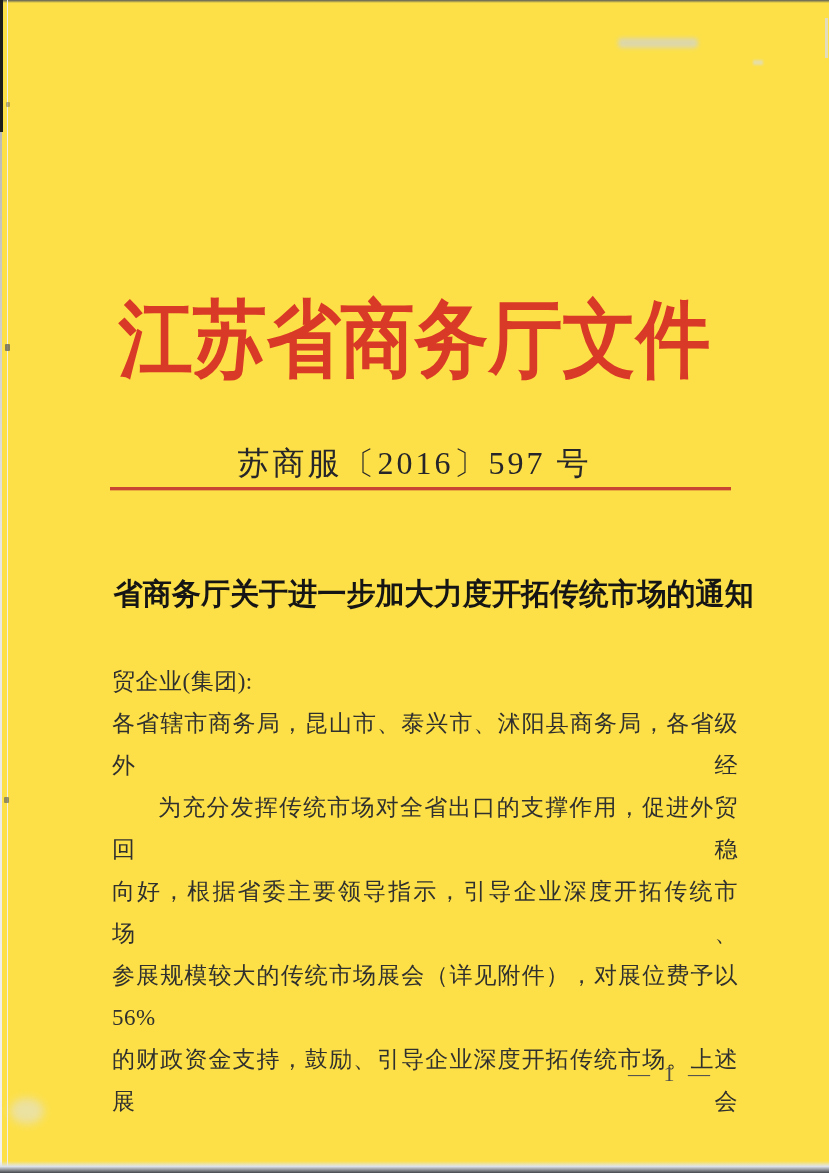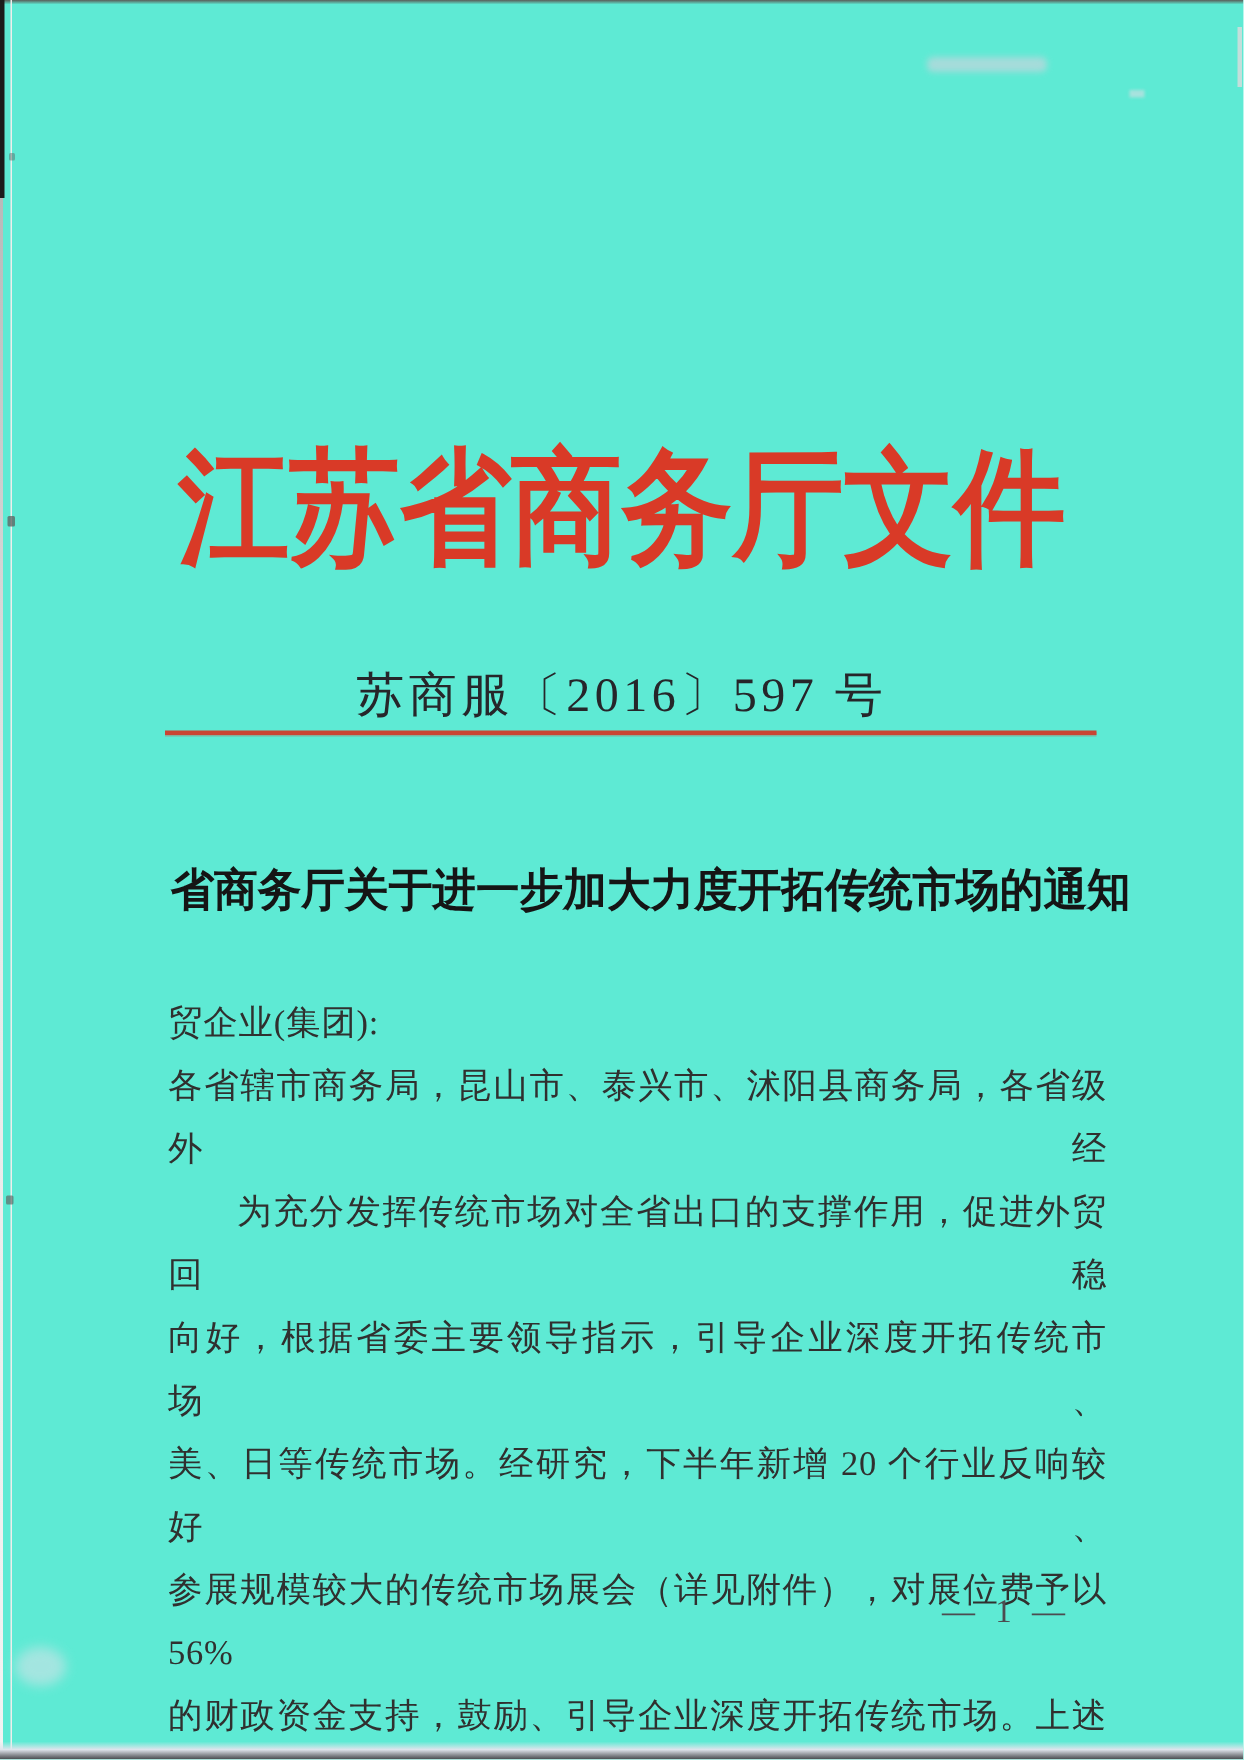--- a/index.html
+++ b/index.html
@@ -1,19 +1,19 @@
 <!DOCTYPE html>
 <html style="--header-red: #d93a27; --rule-red: #c94533; --ink: #30302f; --title-ink: #151515; --page-number-gray: #4c4c50;"><head>
 <meta charset="utf-8">
 <style>
   html,body{margin:0;padding:0;background:#fff;}
   .page{
     position:relative;
     width:829px;height:1173px;
-    background:#5eead4;
+    background:#fde047;
     overflow:hidden;
     font-family:"Liberation Serif","DejaVu Serif",serif;
   }
   
   .edge-top{position:absolute;top:0;left:0;width:829px;height:3px;
     background:linear-gradient(to bottom,#5a5d58,rgba(255,255,255,0));}
   .edge-left-dark{position:absolute;top:0;left:0;width:3px;height:132px;background:#1c1c1c;}
   .edge-left-faint{position:absolute;top:132px;left:0;width:2px;height:1041px;
     background:linear-gradient(to bottom,#b9b9b9,#e7e7e7 40%,#f3f3f3);}
   .edge-left-line{position:absolute;top:0;left:7px;width:1px;height:1173px;background:#eeeeec;}
@@ -111,21 +111,20 @@
 
   <div class="red-rule"></div>
 
   <h2 class="notice-title">省商务厅关于进一步加大力度开拓传统市场的通知</h2>
 
   <div class="body-block">
     <div class="line">贸企业(集团):</div>
     <div class="line just">各省辖市商务局，昆山市、泰兴市、沭阳县商务局，各省级外经</div>
     <div class="line just indent">为充分发挥传统市场对全省出口的支撑作用，促进外贸回稳</div>
     <div class="line just">向好，根据省委主要领导指示，引导企业深度开拓传统市场、</div>
-    <div class="line just">美、日等传统市场。经研究，下半年新增 20 个行业反响较好、</div>
     <div class="line just">参展规模较大的传统市场展会（详见附件），对展位费予以 56%</div>
     <div class="line just">的财政资金支持，鼓励、引导企业深度开拓传统市场。上述展会</div>
 
   </div>
 
   <div class="page-number">— 1 —</div>
 
 </div>
 
 </body></html>

